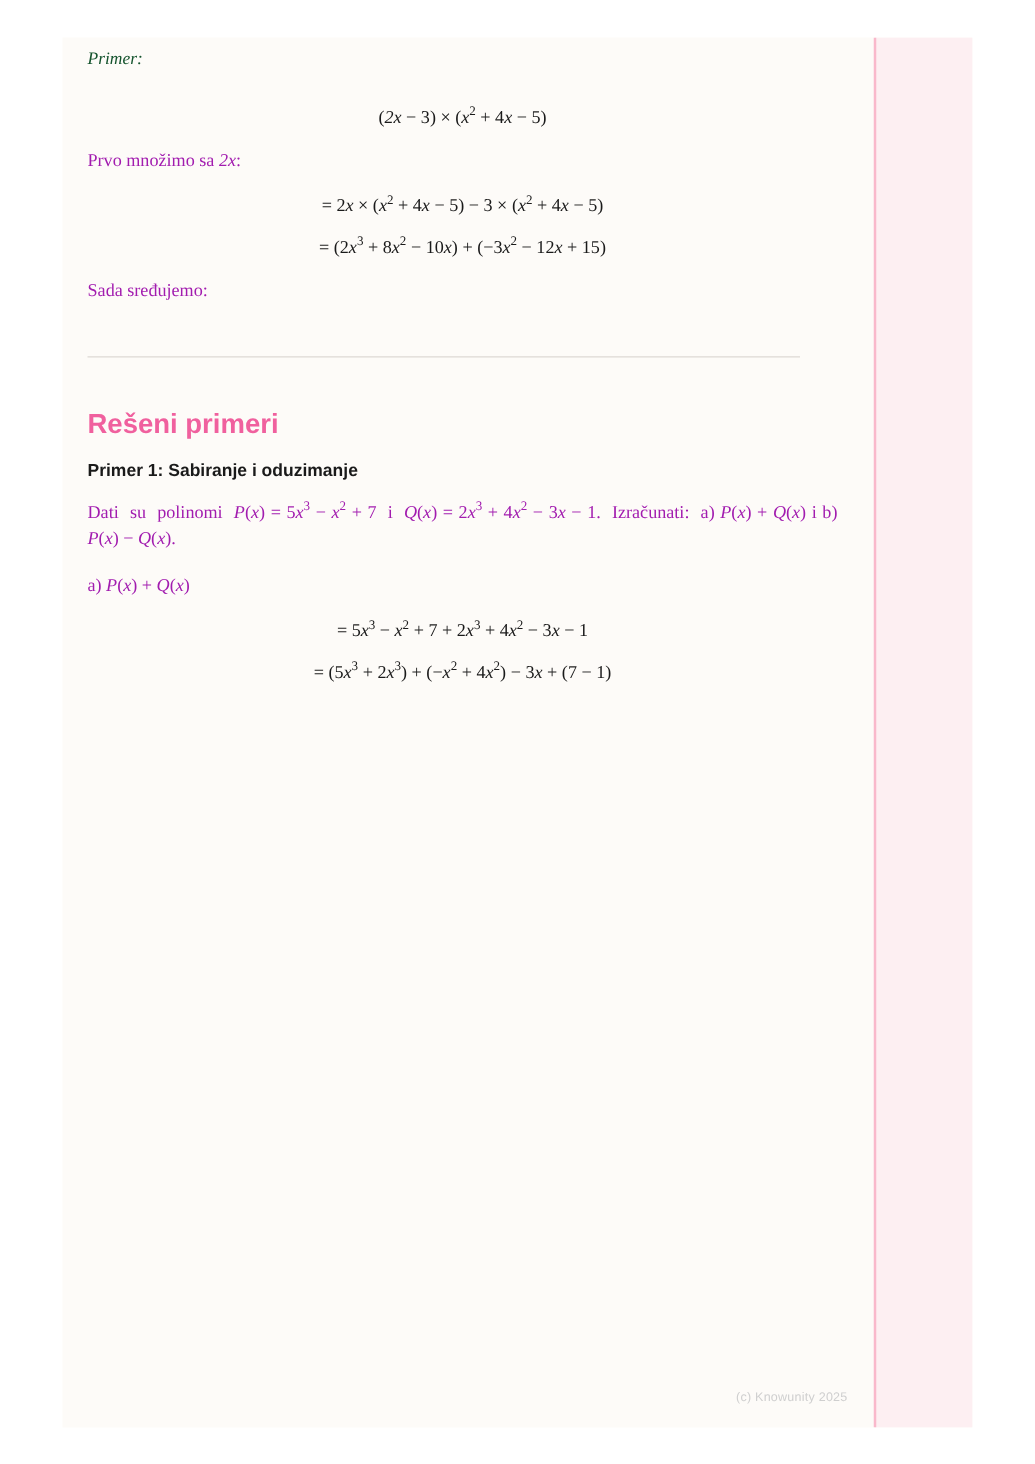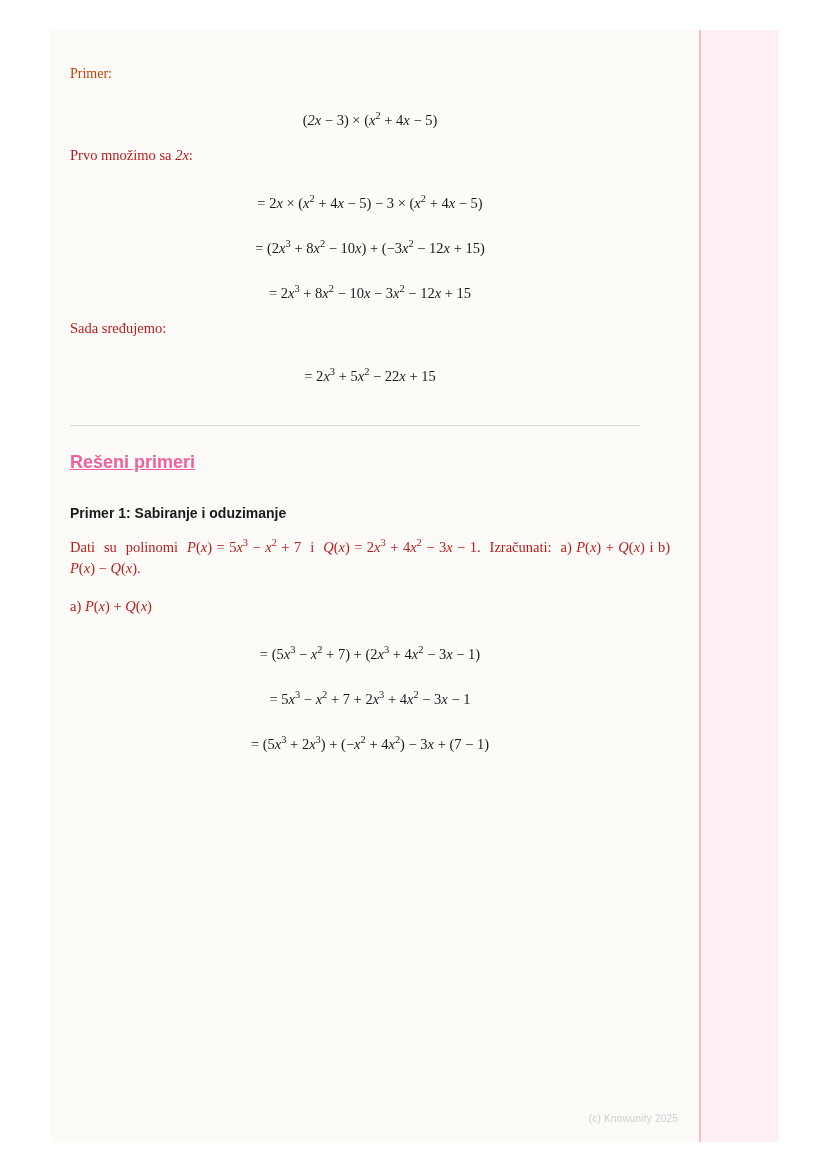--- a/index.html
+++ b/index.html
@@ -41,62 +41,62 @@
     height: 1112px;
     background: #f9b8cb;
   }
   .content {
     position: absolute;
     left: 20px;
     top: 0;
     width: 600px;
   }
   .label-italic {
+    font-style: italic;
     font-size: 14px;
-    margin-top: 36px;
-    color: #c2410c;
+    margin-top: 10px;
+    color: #14532d;
   }
   .para {
     font-size: 14.5px;
     line-height: 1.5;
-    color: #b91c1c;
+    color: #a21caf;
     margin-top: 16px;
   }
   .para.justify {
     text-align: justify;
   }
   .eq {
     text-align: center;
     font-size: 14.5px;
-    margin-top: 28px;
+    margin-top: 16px;
     color: #1a1a1a;
     white-space: nowrap;
   }
   .eq.first { margin-top: 30px; }
   .math { font-style: italic; font-family: "Liberation Serif", serif; }
   sup { font-size: 0.72em; vertical-align: super; line-height: 0; }
   .hr {
     border: none;
     border-top: 1px solid #ddd9d4;
     margin: 40px 0 0 0;
     width: 570px;
   }
   .h-section {
     color: #f0609e;
     font-family: "Liberation Sans", sans-serif;
     font-weight: bold;
-    font-size: 18px;
-    margin-top: 26px;
-    text-decoration: underline;
+    font-size: 22px;
+    margin-top: 40px;
   }
   .h-sub {
     font-family: "Liberation Sans", sans-serif;
     font-weight: bold;
     font-size: 14px;
-    margin-top: 32px;
+    margin-top: 16px;
     color: #1a1a1a;
   }
   .watermark {
     position: absolute;
     right: 100px;
     bottom: 18px;
     font-family: "Liberation Sans", sans-serif;
     font-size: 10px;
     color: #cfcfcf;
     letter-spacing: 0.2px;
@@ -123,49 +123,40 @@
 
     <div class="eq">
       = 2<span class="math">x</span> × (<span class="math">x</span><sup>2</sup> + 4<span class="math">x</span> − 5) − 3 × (<span class="math">x</span><sup>2</sup> + 4<span class="math">x</span> − 5)
     </div>
 
 
     <div class="eq">
       = (2<span class="math">x</span><sup>3</sup> + 8<span class="math">x</span><sup>2</sup> − 10<span class="math">x</span>) + (−3<span class="math">x</span><sup>2</sup> − 12<span class="math">x</span> + 15)
     </div>
 
-    <div class="eq">
-      = 2<span class="math">x</span><sup>3</sup> + 8<span class="math">x</span><sup>2</sup> − 10<span class="math">x</span> − 3<span class="math">x</span><sup>2</sup> − 12<span class="math">x</span> + 15
-    </div>
 
     <div class="para">Sada sređujemo:</div>
 
 
-    <div class="eq">
-      = 2<span class="math">x</span><sup>3</sup> + 5<span class="math">x</span><sup>2</sup> − 22<span class="math">x</span> + 15
-    </div>
 
     <hr class="hr">
 
     <div class="h-section">Rešeni primeri</div>
 
     <div class="h-sub">Primer 1: Sabiranje i oduzimanje</div>
 
     <div class="para justify">
       Dati&nbsp; su&nbsp; polinomi&nbsp; <span class="math">P</span>(<span class="math">x</span>) = 5<span class="math">x</span><sup>3</sup> − <span class="math">x</span><sup>2</sup> + 7&nbsp; i&nbsp; <span class="math">Q</span>(<span class="math">x</span>) = 2<span class="math">x</span><sup>3</sup> + 4<span class="math">x</span><sup>2</sup> − 3<span class="math">x</span> − 1.&nbsp; Izračunati:&nbsp; a)
       <span class="math">P</span>(<span class="math">x</span>) + <span class="math">Q</span>(<span class="math">x</span>) i b) <span class="math">P</span>(<span class="math">x</span>) − <span class="math">Q</span>(<span class="math">x</span>).
     </div>
 
     <div class="para">
       a) <span class="math">P</span>(<span class="math">x</span>) + <span class="math">Q</span>(<span class="math">x</span>)
     </div>
 
-    <div class="eq">
-      = (5<span class="math">x</span><sup>3</sup> − <span class="math">x</span><sup>2</sup> + 7) + (2<span class="math">x</span><sup>3</sup> + 4<span class="math">x</span><sup>2</sup> − 3<span class="math">x</span> − 1)
-    </div>
 
     <div class="eq">
       = 5<span class="math">x</span><sup>3</sup> − <span class="math">x</span><sup>2</sup> + 7 + 2<span class="math">x</span><sup>3</sup> + 4<span class="math">x</span><sup>2</sup> − 3<span class="math">x</span> − 1
     </div>
 
     <div class="eq">
       = (5<span class="math">x</span><sup>3</sup> + 2<span class="math">x</span><sup>3</sup>) + (−<span class="math">x</span><sup>2</sup> + 4<span class="math">x</span><sup>2</sup>) − 3<span class="math">x</span> + (7 − 1)
     </div>
 
 

